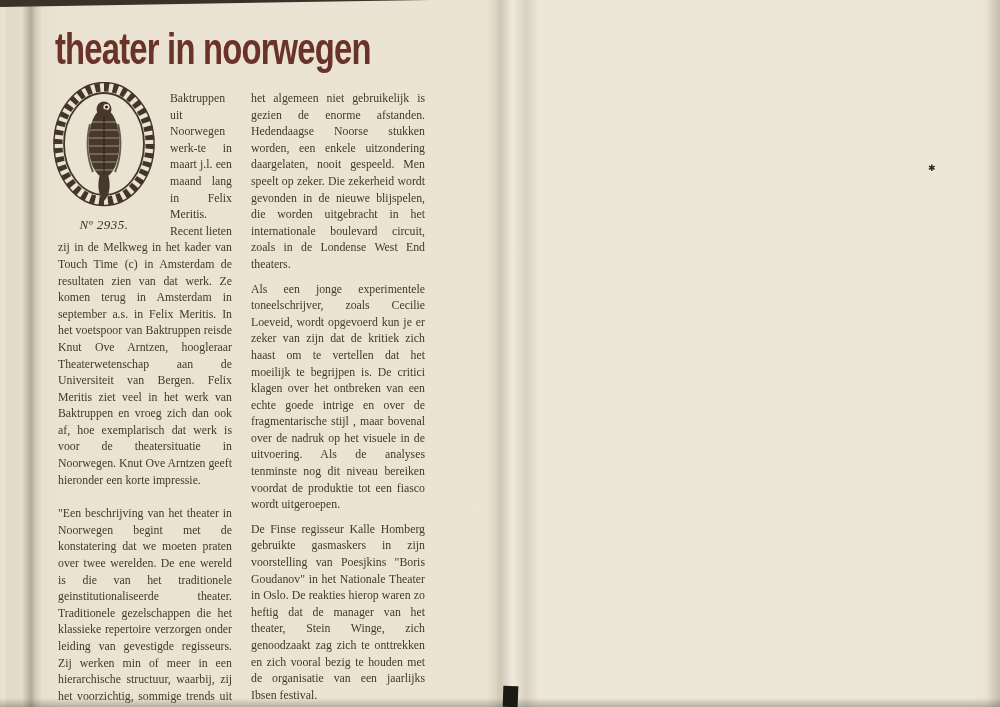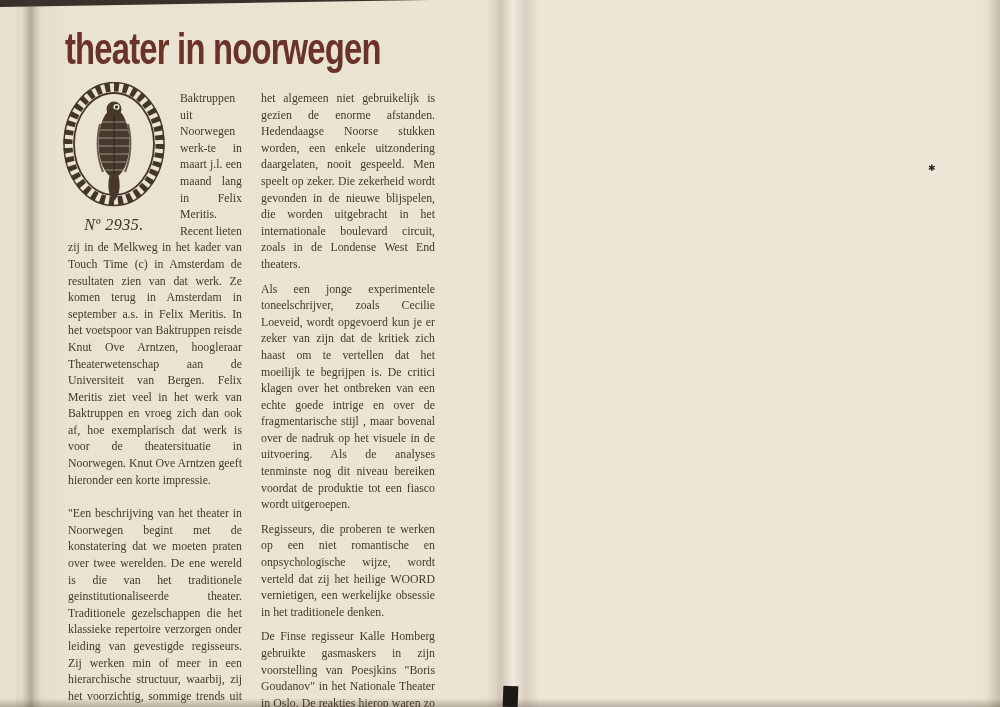--- a/index.html
+++ b/index.html
@@ -7,21 +7,21 @@
     width: 1000px; height: 707px;
     position: relative;
     overflow: hidden;
     background: #e9e1d0;
     font-family: "Liberation Serif", serif;
   }
   .page {
     position: absolute; top: 0; height: 707px;
   }
   #page-left {
-    left: 16px; width: 497px;
+    left: 6px; width: 497px;
     background: linear-gradient(90deg, #e2d9c6 0px, #ebe3d2 55px, #ece4d3 100%);
   }
   #page-right {
     left: 497px; width: 503px;
     background: linear-gradient(90deg, #e5ddcb 0px, #ede7d8 35px, #ede7d8 94%, #e6dfcd 100%);
   }
   
   .top-wedge {
     position: absolute; left: 0; top: 0; width: 430px; height: 7px;
     background: #38322b;
@@ -70,21 +70,21 @@
   .col p { margin: 8px; }
   #col-l1 { left: 44px;  top: 82px; width: 190px; }
   #col-l2 { left: 237px; top: 82px; width: 190px; }
   .para-gap { margin-top: 17px !important; }
   
   .emblem {
     float: left; width: 108px; margin-right: 12px; margin-bottom: 2px;
     text-align: center;
   }
   .emblem-caption {
-    font-style: italic; font-size: 16px; color: #3d3025;
+    font-style: italic; font-size: 13px; color: #3d3025;
     margin-top: 2px; letter-spacing: 0.5px;
   }
   .margin-mark {
     position: absolute; left: 928px; top: 163px;
     font-size: 9px; color: #2e2620;
   }
 </style>
 </head>
 <body>
 
@@ -119,21 +119,20 @@
         </svg>
         <div class="emblem-caption">Nº 2935.</div>
       </div>
       <p>Baktruppen uit Noorwegen werk-te in maart j.l. een maand lang in Felix Meritis. Recent lieten zij in de Melkweg in het kader van Touch Time (c) in Amsterdam de resultaten zien van dat werk. Ze komen terug in Amsterdam in september a.s. in Felix Meritis.  In het voetspoor van Baktruppen reisde Knut Ove Arntzen, hoogleraar Theaterwetenschap aan de Universiteit van Bergen. Felix Meritis ziet veel in het werk van Baktruppen en vroeg zich dan ook af, hoe exemplarisch dat werk is voor de theatersituatie in Noorwegen. Knut Ove Arntzen geeft hieronder een korte impressie.</p>
       <p class="para-gap">"Een beschrijving van het theater in Noorwegen begint met de konstatering dat we moeten praten over twee werelden. De ene wereld is die van het traditionele geinstitutionaliseerde theater. Traditionele gezelschappen die het klassieke repertoire verzorgen onder leiding van gevestigde regisseurs. Zij werken min of meer in een hierarchische structuur, waarbij, zij het voorzichtig, sommige trends uit de zestiger en zeventiger jaren over een andere manier van werken zijn overgenomen. Deze groepen zijn niet alleen te zien in Oslo, Bergen en Trondheim, waar de populaire theatergezelschappen zijn gevestigd. Sommige van deze gezelschappen reizen zelfs naar regionale schouwburgen, hetgeen over</p>
     </div>
 
     <div id="col-l2" class="col">
       <p>het algemeen niet gebruikelijk is gezien de enorme afstanden. Hedendaagse Noorse stukken worden, een enkele uitzondering daargelaten,  nooit gespeeld. Men speelt op zeker. Die zekerheid wordt gevonden in de nieuwe blijspelen,  die worden uitgebracht in het internationale boulevard circuit, zoals in de Londense West End theaters.</p>
       <p>Als een jonge experimentele toneelschrijver, zoals Cecilie Loeveid, wordt opgevoerd kun je er zeker van zijn dat de kritiek zich haast om te vertellen dat het moeilijk te begrijpen is.  De critici klagen over het ontbreken van een echte goede intrige en over de fragmentarische stijl , maar bovenal over de nadruk op het visuele  in de uitvoering. Als de analyses tenminste nog dit niveau bereiken voordat de produktie tot een fiasco wordt uitgeroepen.</p>
-      <p>Regisseurs, die proberen te werken op een niet romantische en onpsychologische wijze,  wordt verteld dat zij het heilige WOORD vernietigen, een werkelijke obsessie in het traditionele denken.</p>
       <p>De Finse regisseur Kalle Homberg gebruikte gasmaskers in zijn voorstelling van Poesjkins "Boris Goudanov" in het Nationale Theater in Oslo. De reakties hierop waren zo heftig dat de manager van het theater, Stein Winge, zich genoodzaakt zag zich te onttrekken en zich vooral bezig te houden met de organisatie van een jaarlijks Ibsen festival.</p>
 
     </div>
   </div>
 
   <div id="page-right" class="page">
     
 
     
 

